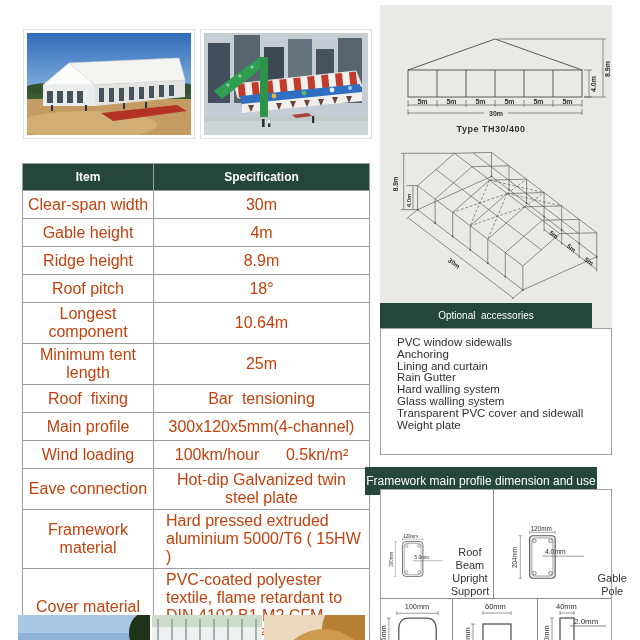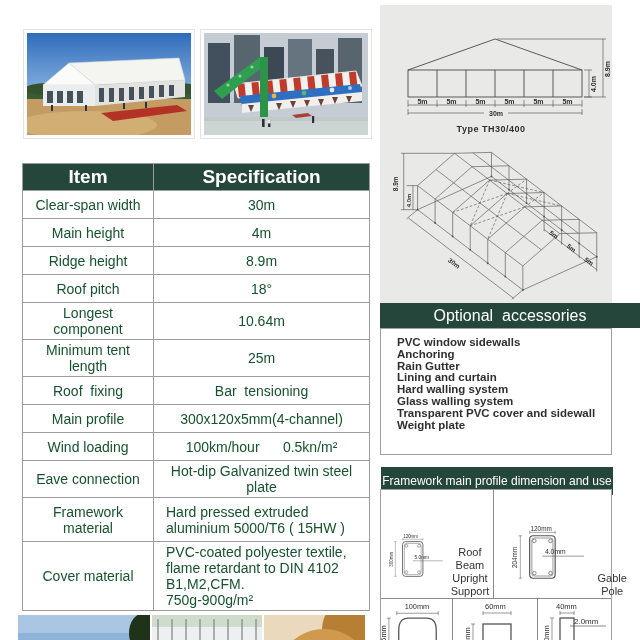--- a/index.html
+++ b/index.html
@@ -4,31 +4,31 @@
 <style>
   html,body{margin:0;padding:0;background:#fff;}
   .page{position:relative;width:640px;height:640px;background:#fff;overflow:hidden;
         font-family:"Liberation Sans",sans-serif;color:#333;}
   .abs{position:absolute;}
   
   .photo-card{position:absolute;background:#fdfdfd;border:1px solid #e3e3e0;padding:3px;box-sizing:border-box;}
   .photo-card svg{display:block;}
   
   table.spec{border-collapse:collapse;table-layout:fixed;width:347px;}
-  table.spec th,table.spec td{border:1px solid #9c9c9c;font-size:14px;color:#14532d;
+  table.spec th,table.spec td{border:1px solid #9c9c9c;font-size:16px;color:#c2410c;
         text-align:center;vertical-align:middle;padding:2px 4px;box-sizing:border-box;white-space:pre-wrap;}
-  table.spec th{background:#24463b;color:#fff;font-size:19px;font-weight:bold;height:27px;}
+  table.spec th{background:#24463b;color:#fff;font-size:12px;font-weight:bold;height:27px;}
   table.spec td.left{text-align:left;padding-left:12px;}
   tr.r{height:28px;} tr.r-fw{height:44px;} tr.r-cv{height:60px;}
   
   .gray-panel{left:380px;top:5px;width:232px;height:325px;background:#e9e9e7;}
   .green-bar{background:#24463b;color:#fff;display:flex;align-items:center;justify-content:center;box-sizing:border-box;}
   .acc-box{left:380px;top:328px;width:232px;height:127px;background:#fff;border:1px solid #a0a0a0;
            box-sizing:border-box;padding:8px 6px 0 16px;}
-  .acc-item{font-size:11.5px;line-height:11.8px;color:#2f2f2f;font-weight:bold;}
+  .acc-item{font-size:11.5px;line-height:11.8px;color:#2f2f2f;}
   .fw-panel{left:380px;top:489px;width:232px;height:170px;background:#fff;border:1px solid #a0a0a0;box-sizing:border-box;}
   .fw-row1{display:flex;height:108px;border-bottom:1px solid #8a8a8a;}
   .fw-row2{display:flex;height:61px;}
   .fw-cell{display:flex;flex-direction:row;align-items:flex-end;justify-content:flex-start;box-sizing:border-box;}
   .fw-c1{width:113px;border-right:1px solid #8a8a8a;}
   .fw-c2{flex:1;}
   .fw-b1{width:72px;border-right:1px solid #8a8a8a;}
   .fw-b2{width:85px;border-right:1px solid #8a8a8a;}
   .fw-b3{flex:1;}
   .fw-caption{font-size:11px;line-height:13px;color:#333;text-align:center;}
@@ -146,21 +146,21 @@
     <tbody>
         <tr>
       <th>Item</th>
       <th>Specification</th>
     </tr>
     <tr class="r">
           <td>Clear-span width</td>
           <td>30m</td>
         </tr>
     <tr class="r">
-          <td>Main height</td>
+          <td>Gable height</td>
           <td>4m</td>
         </tr>
     <tr class="r">
           <td>Ridge height</td>
           <td>8.9m</td>
         </tr>
     <tr class="r">
           <td>Roof pitch</td>
           <td>18°</td>
         </tr>
@@ -348,33 +348,33 @@
         <text class="dimb" transform="translate(13,42) rotate(-90)">8.9m</text>
         <text style="font-size:6.5px;font-weight:bold;" transform="translate(27,60) rotate(-90)">4.0m</text>
         <text class="dimb" transform="translate(72,130) rotate(37)">30m</text>
         <text class="dimb" transform="translate(180,99) rotate(37)">5m</text>
         <text class="dimb" transform="translate(199,113.5) rotate(37)">5m</text>
         <text class="dimb" transform="translate(218,128) rotate(37)">5m</text>
       </g>
     </svg>
   </div>
 
-  <div class="abs green-bar" style="left:380px;top:303px;width:260px;height:25px;font-size:16px;white-space:pre;">Optional  accessories</div>
+  <div class="abs green-bar" style="left:380px;top:303px;width:212px;height:25px;font-size:10px;white-space:pre;">Optional  accessories</div>
   <div class="abs acc-box">
     <div class="acc-item">PVC window sidewalls</div>
     <div class="acc-item">Anchoring</div>
+    <div class="acc-item">Lining and curtain</div>
     <div class="acc-item">Rain Gutter</div>
-    <div class="acc-item">Lining and curtain</div>
     <div class="acc-item">Hard walling system</div>
     <div class="acc-item">Glass walling system</div>
     <div class="acc-item">Transparent PVC cover and sidewall</div>
     <div class="acc-item">Weight plate</div>
   </div>
 
-  <div class="abs green-bar" style="left:381px;top:467px;width:232px;height:28px;font-size:12px;">Framework main profile dimension and use</div>
+  <div class="abs green-bar" style="left:365px;top:467px;width:232px;height:28px;font-size:12px;">Framework main profile dimension and use</div>
   <div class="abs fw-panel">
     <div class="fw-row1">
       <div class="fw-cell fw-c1">
         <svg width="110" height="78" viewBox="0 0 110 78">
           <g stroke="#555" fill="none">
             <rect x="36" y="10" width="34" height="58" rx="5" stroke-width="1.4"></rect>
             <rect x="39" y="13" width="28" height="52" rx="3.5" stroke-width="0.7"></rect>
             <circle cx="42.5" cy="17" r="2.4" stroke-width="0.8"></circle>
             <circle cx="63.5" cy="17" r="2.4" stroke-width="0.8"></circle>
             <circle cx="42.5" cy="61" r="2.4" stroke-width="0.8"></circle>

